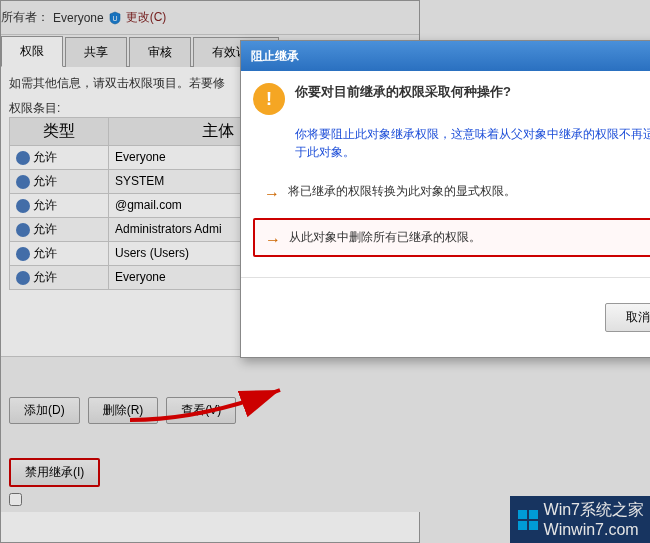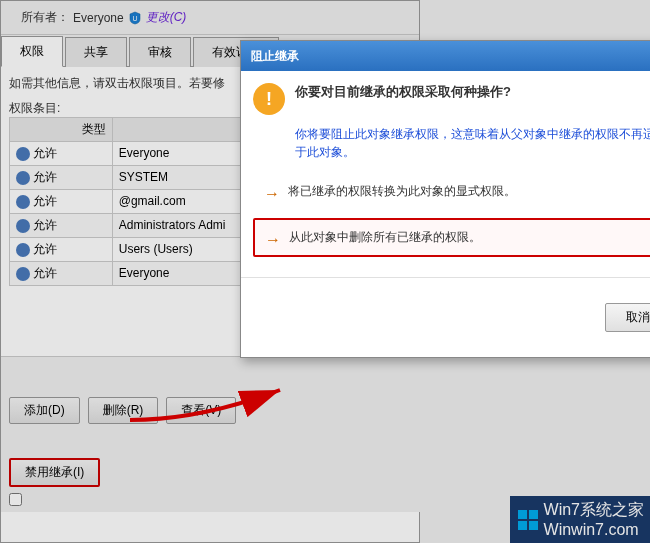--- a/index.html
+++ b/index.html
@@ -21,41 +21,40 @@
       border: 1px solid #999;
       position: absolute;
       left: 0;
       top: 0;
     }
 
     
     .owner-bar {
       background: #f0f0f0;
       border-bottom: 1px solid #ccc;
-      padding: 6px 20px;
+      padding: 6px 0;
       display: flex;
       align-items: center;
       gap: 4px;
       height: 34px;
     }
     .owner-label {
       color: #333;
     }
     .owner-value {
       color: #333;
       font-weight: normal;
     }
     .change-link {
-      color: #6d28d9;
+      color: #7f1d1d;
       cursor: pointer;
       text-decoration: none;
       display: flex;
       align-items: center;
       gap: 2px;
-      font-style: italic;
     }
     .shield-icon {
       width: 14px;
       height: 14px;
       display: inline-flex;
       align-items: center;
       justify-content: center;
     }
 
     
@@ -99,23 +98,23 @@
     
     .perm-table {
       width: 100%;
       border-collapse: collapse;
       border: 1px solid #ccc;
     }
     .perm-table th {
       background: #e8e8e8;
       border: 1px solid #ccc;
       padding: 3px 6px;
-      text-align: right;
+      text-align: center;
       font-weight: normal;
-      font-size: 12px;
+      font-size: 16px;
       margin-top: 12px;
     }
     .perm-table td {
       border: 1px solid #ccc;
       padding: 3px 6px;
       font-size: 12px;
     }
     .perm-table tr:nth-child(even) {
       background: #f8f8f8;
     }

